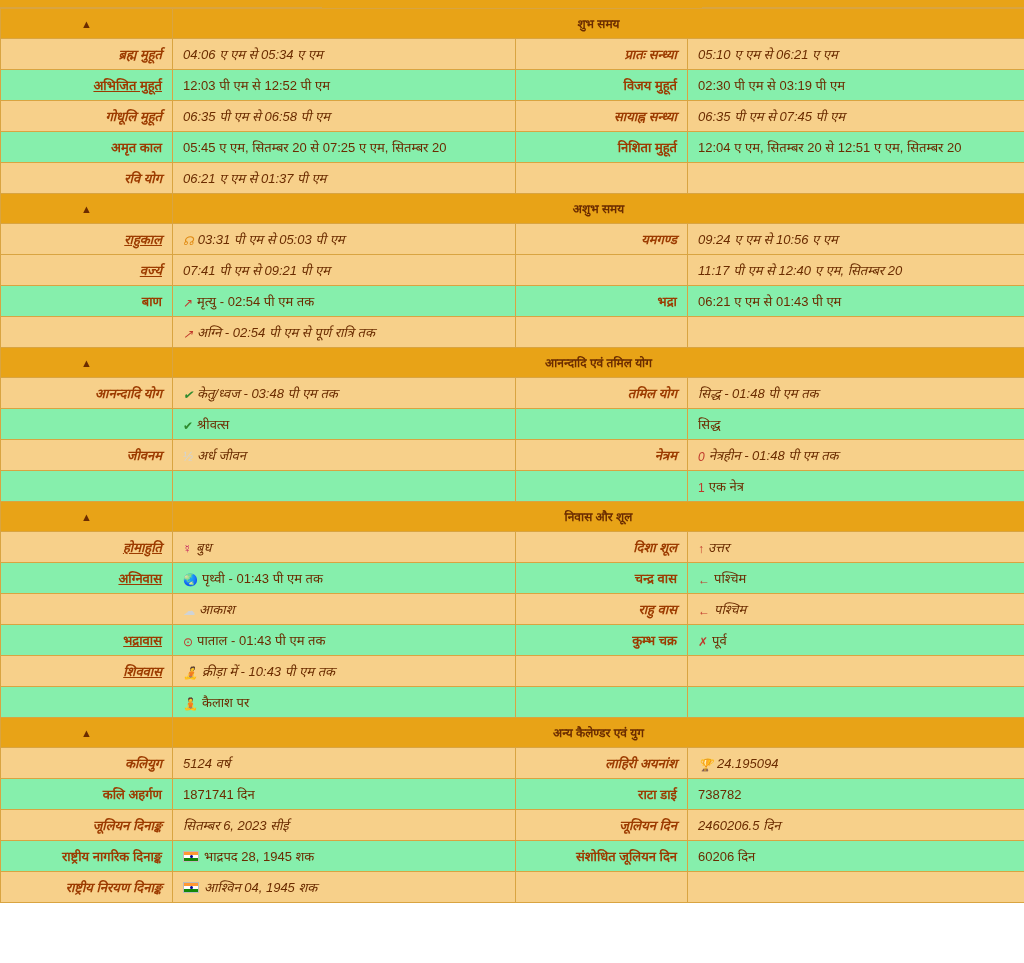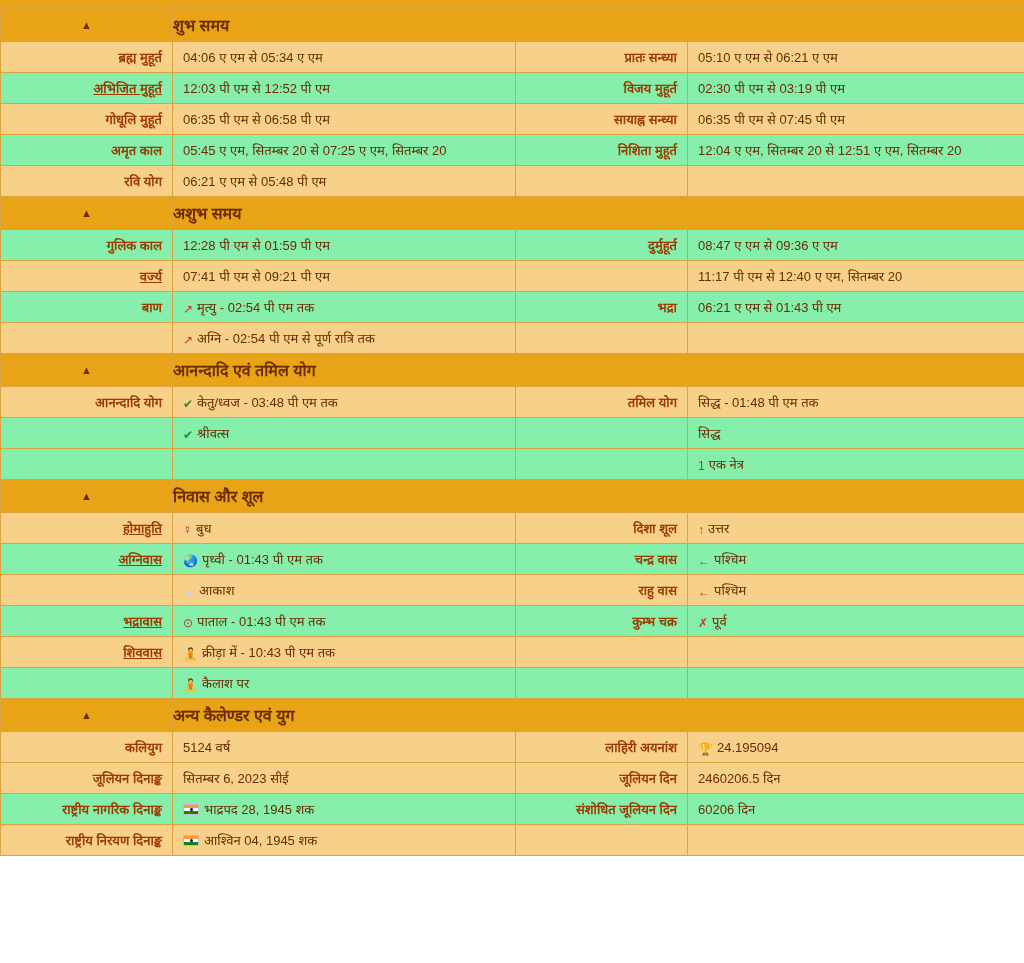--- a/index.html
+++ b/index.html
@@ -26,33 +26,33 @@
   }
   
   col.c1 { width: 172px; }
   col.c2 { width: 343px; }
   col.c3 { width: 172px; }
   col.c4 { width: 337px; }
 
   .section-head td {
     background: #e8a317;
     color: #6b2c00;
-    text-align: left;
+    text-align: center;
     font-weight: bold;
-    font-size: 16px;
+    font-size: 12px;
     padding: 5px 0;
     border: 1px solid #d9a441;
   }
   .section-head .arrow-cell {
     text-align: center;
     font-size: 11px;
     color: #6b2c00;
     width: 56px;
   }
-  .row-a td { background: #f7d08a; }
+  .row-a td { background: #f7d08a; font-style: italic; }
   .row-b td { background: #86efac; }
 
   .lbl {
     text-align: right;
     font-weight: bold;
     color: #9c3b00;
     white-space: nowrap;
   }
   .lbl .ul { text-decoration: underline; }
   .val {
@@ -139,33 +139,33 @@
         <td class="val"><span>06:35 पी एम से 07:45 पी एम</span></td>
       </tr>
       <tr class="row-b">
         <td class="lbl"><span>अमृत काल</span></td>
         <td class="val"><span>05:45 ए एम, सितम्बर 20 से 07:25 ए एम, सितम्बर 20</span></td>
         <td class="lbl"><span>निशिता मुहूर्त</span></td>
         <td class="val"><span>12:04 ए एम, सितम्बर 20 से 12:51 ए एम, सितम्बर 20</span></td>
       </tr>
       <tr class="row-a">
         <td class="lbl"><span>रवि योग</span></td>
-        <td class="val"><span>06:21 ए एम से 05:48 पी एम</span></td>
+        <td class="val"><span>06:21 ए एम से 01:37 पी एम</span></td>
         <td class="lbl"><span></span></td>
         <td class="val"><span></span></td>
       </tr>
       <tr class="section-head">
         <td class="arrow-cell">▲</td>
         <td colspan="3">अशुभ समय</td>
       </tr>
-      <tr class="row-b">
-        <td class="lbl"><span>गुलिक काल</span></td>
-        <td class="val"><span>12:28 पी एम से 01:59 पी एम</span></td>
-        <td class="lbl"><span>दुर्मुहूर्त</span></td>
-        <td class="val"><span>08:47 ए एम से 09:36 ए एम</span></td>
+      <tr class="row-a">
+        <td class="lbl"><span class="ul">राहुकाल</span></td>
+        <td class="val"><span class="ico orange">☊</span><span>03:31 पी एम से 05:03 पी एम</span></td>
+        <td class="lbl"><span>यमगण्ड</span></td>
+        <td class="val"><span>09:24 ए एम से 10:56 ए एम</span></td>
       </tr>
       <tr class="row-a">
         <td class="lbl"><span class="ul">वर्ज्य</span></td>
         <td class="val"><span>07:41 पी एम से 09:21 पी एम</span></td>
         <td class="lbl"><span></span></td>
         <td class="val"><span>11:17 पी एम से 12:40 ए एम, सितम्बर 20</span></td>
       </tr>
       <tr class="row-b">
         <td class="lbl"><span>बाण</span></td>
         <td class="val"><span class="ico red">↗</span><span>मृत्यु - 02:54 पी एम तक</span></td>
@@ -187,20 +187,26 @@
         <td class="val"><span class="ico green">✔</span><span>केतु/ध्वज - 03:48 पी एम तक</span></td>
         <td class="lbl"><span>तमिल योग</span></td>
         <td class="val"><span>सिद्ध - 01:48 पी एम तक</span></td>
       </tr>
       <tr class="row-b">
         <td class="lbl"><span></span></td>
         <td class="val"><span class="ico green">✔</span><span>श्रीवत्स</span></td>
         <td class="lbl"><span></span></td>
         <td class="val"><span>सिद्ध</span></td>
       </tr>
+      <tr class="row-a">
+        <td class="lbl"><span>जीवनम</span></td>
+        <td class="val"><span class="ico grey">½</span><span>अर्ध जीवन</span></td>
+        <td class="lbl"><span>नेत्रम</span></td>
+        <td class="val"><span class="ico num0">0</span><span>नेत्रहीन - 01:48 पी एम तक</span></td>
+      </tr>
       <tr class="row-b">
         <td class="lbl"><span></span></td>
         <td class="val"><span></span></td>
         <td class="lbl"><span></span></td>
         <td class="val"><span class="ico num1">1</span><span>एक नेत्र</span></td>
       </tr>
       <tr class="section-head">
         <td class="arrow-cell">▲</td>
         <td colspan="3">निवास और शूल</td>
       </tr>
@@ -243,20 +249,26 @@
       <tr class="section-head">
         <td class="arrow-cell">▲</td>
         <td colspan="3">अन्य कैलेण्डर एवं युग</td>
       </tr>
       <tr class="row-a">
         <td class="lbl"><span>कलियुग</span></td>
         <td class="val"><span>5124 वर्ष</span></td>
         <td class="lbl"><span>लाहिरी अयनांश</span></td>
         <td class="val"><span class="ico orange">🏆</span><span>24.195094</span></td>
       </tr>
+      <tr class="row-b">
+        <td class="lbl"><span>कलि अहर्गण</span></td>
+        <td class="val"><span>1871741 दिन</span></td>
+        <td class="lbl"><span>राटा डाई</span></td>
+        <td class="val"><span>738782</span></td>
+      </tr>
       <tr class="row-a">
         <td class="lbl"><span>जूलियन दिनाङ्क</span></td>
         <td class="val"><span>सितम्बर 6, 2023 सीई</span></td>
         <td class="lbl"><span>जूलियन दिन</span></td>
         <td class="val"><span>2460206.5 दिन</span></td>
       </tr>
       <tr class="row-b">
         <td class="lbl"><span>राष्ट्रीय नागरिक दिनाङ्क</span></td>
         <td class="val"><span class="flag"></span><span>भाद्रपद 28, 1945 शक</span></td>
         <td class="lbl"><span>संशोधित जूलियन दिन</span></td>

